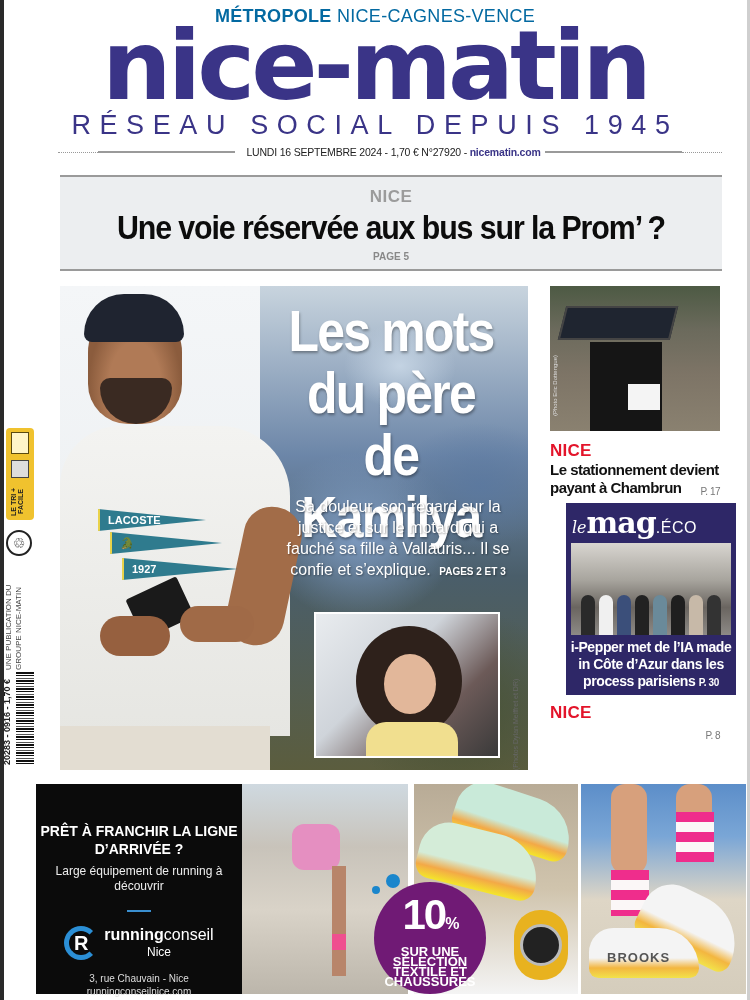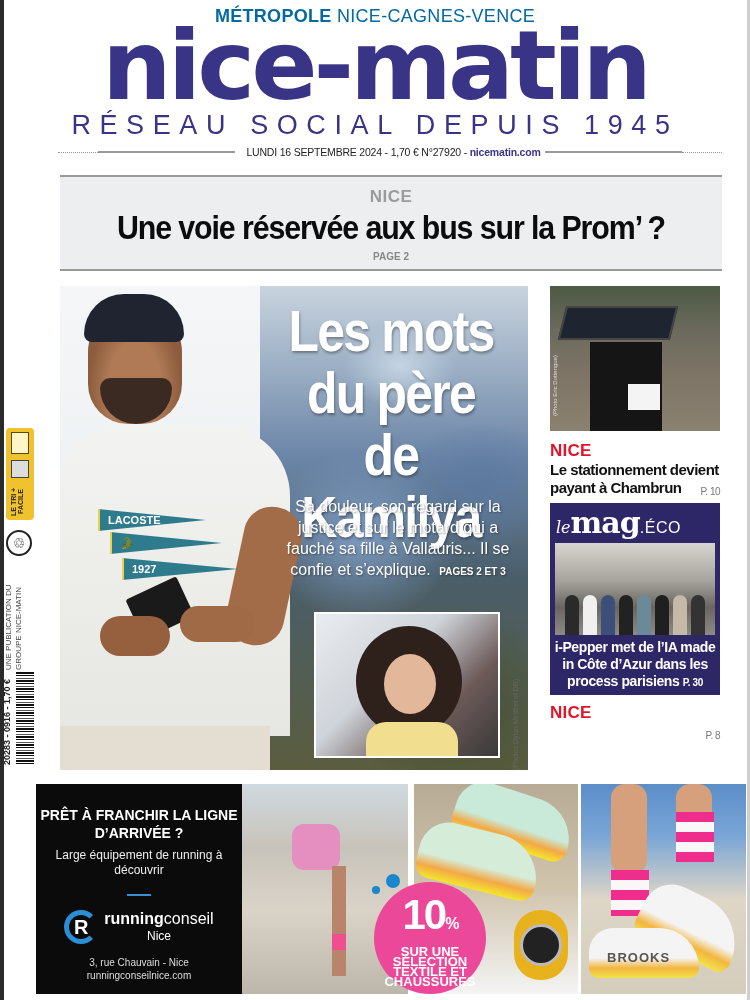--- a/index.html
+++ b/index.html
@@ -73,55 +73,55 @@
     .right-col { position: absolute; left: 550px; top: 286px; width: 170px; }
     .story-photo { position: relative; width: 170px; height: 145px; overflow: hidden; background: linear-gradient(180deg, #4d5a44 0%, #6b6a5c 30%, #7d7466 60%, #8a8170 100%); }
     .solar-panel { position: absolute; left: 12px; top: 20px; width: 112px; height: 34px; background: #1f2530; transform: skewX(-14deg); border: 2px solid #444; }
     .post { position: absolute; left: 40px; top: 56px; width: 72px; height: 90px; background: #151515; }
     .notice { position: absolute; left: 78px; top: 98px; width: 32px; height: 26px; background: #f4f4f4; }
     .story-photo .credit { position: absolute; left: 2px; top: 40px; width: 10px; height: 90px; writing-mode: vertical-rl; transform: rotate(180deg); font-size: 6px; color: #ddd; white-space: nowrap; }
     .kicker-red { color: #e3142a; font-weight: 700; font-size: 17px; letter-spacing: 0.2px; }
     .story-head { font-size: 15px; font-weight: 700; line-height: 18px; color: #111; letter-spacing: -0.5px; }
     .story-page { font-size: 10px; font-weight: 400; color: #777; float: right; margin-top: 4px; }
     .story-1 { margin-top: 10px; }
-    .mag-block { margin-top: 6px; width: 170px; height: 152px; background: #2e2767; padding: 0; position: relative; }
+    .mag-block { margin-top: 6px; width: 170px; height: 152px; background: #2e2767; padding: 0; position: relative; margin-left: 16px; }
     .mag-logo { height: 40px; color: #fff; padding-left: 6px; line-height: 40px; }
     .mag-logo .le { font-family: "DejaVu Serif", serif; font-style: italic; font-size: 16px; }
     .mag-logo .mag { font-family: "DejaVu Serif", serif; font-weight: 700; font-size: 30px; letter-spacing: -1px; }
     .mag-logo .eco { font-size: 16px; letter-spacing: 0.5px; }
     .mag-photo { width: 160px; height: 92px; margin-left: 5px; background: linear-gradient(180deg, #d8d5d0 0%, #a8a59e 40%, #6a6560 70%, #8d8a86 100%); position: relative; overflow: hidden; }
     .mag-photo .person { position: absolute; bottom: 0; width: 14px; height: 40px; border-radius: 7px 7px 0 0; }
     .mag-head { color: #fff; font-weight: 700; font-size: 14px; line-height: 17px; text-align: center; padding: 4px 4px 0 4px; letter-spacing: -0.4px; }
     .mag-block-text { width: 170px; background: #2e2767; padding-bottom: 4px; }
     .mag-head .p { font-size: 10px; font-weight: 700; text-align: center; }
     .story-2 { margin-top: 8px; }
 
     
     .ad-strip { position: absolute; left: 36px; top: 784px; width: 710px; height: 212px; }
     .ad-black { position: absolute; left: 0; top: 0; width: 206px; height: 210px; background: #0b0b0b; color: #fff; text-align: center; }
-    .ad-black .h { margin-top: 22px; font-size: 14px; font-weight: 700; line-height: 18px; }
+    .ad-black .h { margin-top: 38px; font-size: 14px; font-weight: 700; line-height: 18px; }
     .ad-black .sub { margin-top: 6px; font-size: 12px; line-height: 15px; color: #eee; }
     .ad-black .sep { width: 24px; height: 2px; background: #3a8fd0; margin: 16px auto 14px; }
     .ad-black .brand { display: flex; align-items: center; justify-content: center; gap: 6px; }
     .ad-black .brand-mark { width: 34px; height: 34px; border-radius: 50%; border: 5px solid #2b8fd6; border-right-color: transparent; color: #fff; font-weight: 700; font-size: 20px; line-height: 24px; }
     .ad-black .brand-text { font-size: 16px; text-align: center; line-height: 16px; }
     .ad-black .brand-text b { font-weight: 700; }
     .ad-black .brand-text .nice { font-size: 12px; }
     .ad-black .addr { margin-top: 12px; font-size: 10px; line-height: 13px; color: #ddd; }
     .ad-photo1 { position: absolute; left: 206px; top: 0; width: 166px; height: 210px; background: linear-gradient(180deg, #cfd9e0 0%, #c8c3ba 30%, #d9d3c8 60%, #bcb6ab 100%); overflow: hidden; }
     .runner-body { position: absolute; left: 50px; top: 40px; width: 48px; height: 46px; background: #e58fc1; border-radius: 12px; }
     .runner-leg { position: absolute; left: 90px; top: 82px; width: 14px; height: 110px; background: #b8856a; }
     .runner-sock { position: absolute; left: 90px; top: 150px; width: 14px; height: 16px; background: #ef4f8f; }
     .ad-photo2 { position: absolute; left: 378px; top: 0; width: 164px; height: 210px; background: linear-gradient(180deg, #b8ab96 0%, #d0c4ad 50%, #f4f4f4 100%); overflow: hidden; }
     .shoe { position: absolute; border-radius: 40px 60px 20px 20px; }
     .shoe.s1 { left: 40px; top: 8px; width: 120px; height: 56px; background: linear-gradient(180deg, #c9ead9 60%, #f3a947 80%, #f4e62a 100%); transform: rotate(18deg); }
     .shoe.s2 { left: 4px; top: 46px; width: 122px; height: 60px; background: linear-gradient(180deg, #d4ecd8 60%, #f3a947 80%, #f4e62a 100%); transform: rotate(14deg); }
     .watch { position: absolute; left: 100px; top: 126px; width: 54px; height: 70px; border-radius: 26px; background: #e8b21f; }
     .watch .face { position: absolute; left: 6px; top: 14px; width: 42px; height: 42px; border-radius: 50%; background: #222; border: 3px solid #bbb; }
-    .promo-bubble { position: absolute; left: 338px; top: 98px; width: 112px; height: 112px; border-radius: 50%; background: #ec4899; color: #fff; text-align: center; }
+    .promo-bubble { position: absolute; left: 338px; top: 98px; width: 112px; height: 112px; border-radius: 50%; background: #701a75; color: #fff; text-align: center; }
     .promo-bubble .pct { margin-top: 10px; font-size: 42px; font-weight: 700; line-height: 46px; letter-spacing: -2px; }
     .promo-bubble .pct small { font-size: 16px; }
     .promo-bubble .txt { font-size: 13px; font-weight: 700; line-height: 10px; }
     .bubble-dot { position: absolute; border-radius: 50%; background: #1a86cc; }
     .ad-photo3 { position: absolute; left: 545px; top: 0; width: 165px; height: 210px; background: linear-gradient(180deg, #5c8ec9 0%, #7aa6d6 25%, #ded6c6 55%, #d5cdbc 100%); overflow: hidden; }
     .leg { position: absolute; background: #d7a07c; border-radius: 14px; }
     .leg.l1 { left: 30px; top: 0; width: 36px; height: 90px; }
     .leg.l2 { left: 95px; top: 0; width: 36px; height: 60px; }
     .sock { position: absolute; background: repeating-linear-gradient(180deg, #ef2d8c 0 10px, #fbf7f7 10px 20px); }
     .sock.k1 { left: 30px; top: 86px; width: 38px; height: 46px; }
@@ -152,21 +152,21 @@
       <span class="site">nicematin.com</span>
     </span>
     <span class="rule"></span>
     <span class="dots"></span>
   </div>
 </header>
 
 <section class="teaser">
   <div class="kicker">NICE</div>
   <div class="headline">Une voie réservée aux bus sur la Prom’ ?</div>
-  <div class="page">PAGE 2</div>
+  <div class="page">PAGE 5</div>
 </section>
 
 <aside>
   <div class="side-badge">
     <div class="bin"></div>
     <div class="box"></div>
     <div class="lbl">LE TRI + FACILE</div>
   </div>
   <div class="side-triman">♲</div>
   <div class="side-pub">UNE PUBLICATION DU GROUPE NICE-MATIN</div>
@@ -207,21 +207,21 @@
     <div class="story-photo">
       <div class="solar-panel"></div>
       <div class="post"></div>
       <div class="notice"></div>
       <div class="credit">(Photo Eric Dottengue)</div>
     </div>
     <div class="story-1">
       <div class="kicker-red">NICE</div>
       <div class="story-head">
         <span>Le stationnement devient payant à Chambrun</span>
-        <span class="story-page">P. 10</span>
+        <span class="story-page">P. 17</span>
       </div>
     </div>
   </article>
 
   <article>
     <div class="mag-block" style="height:auto;">
       <div class="mag-logo">
         <span class="le">le</span><span class="mag">mag</span><span class="eco">.ÉCO</span>
       </div>
       <div class="mag-photo">

